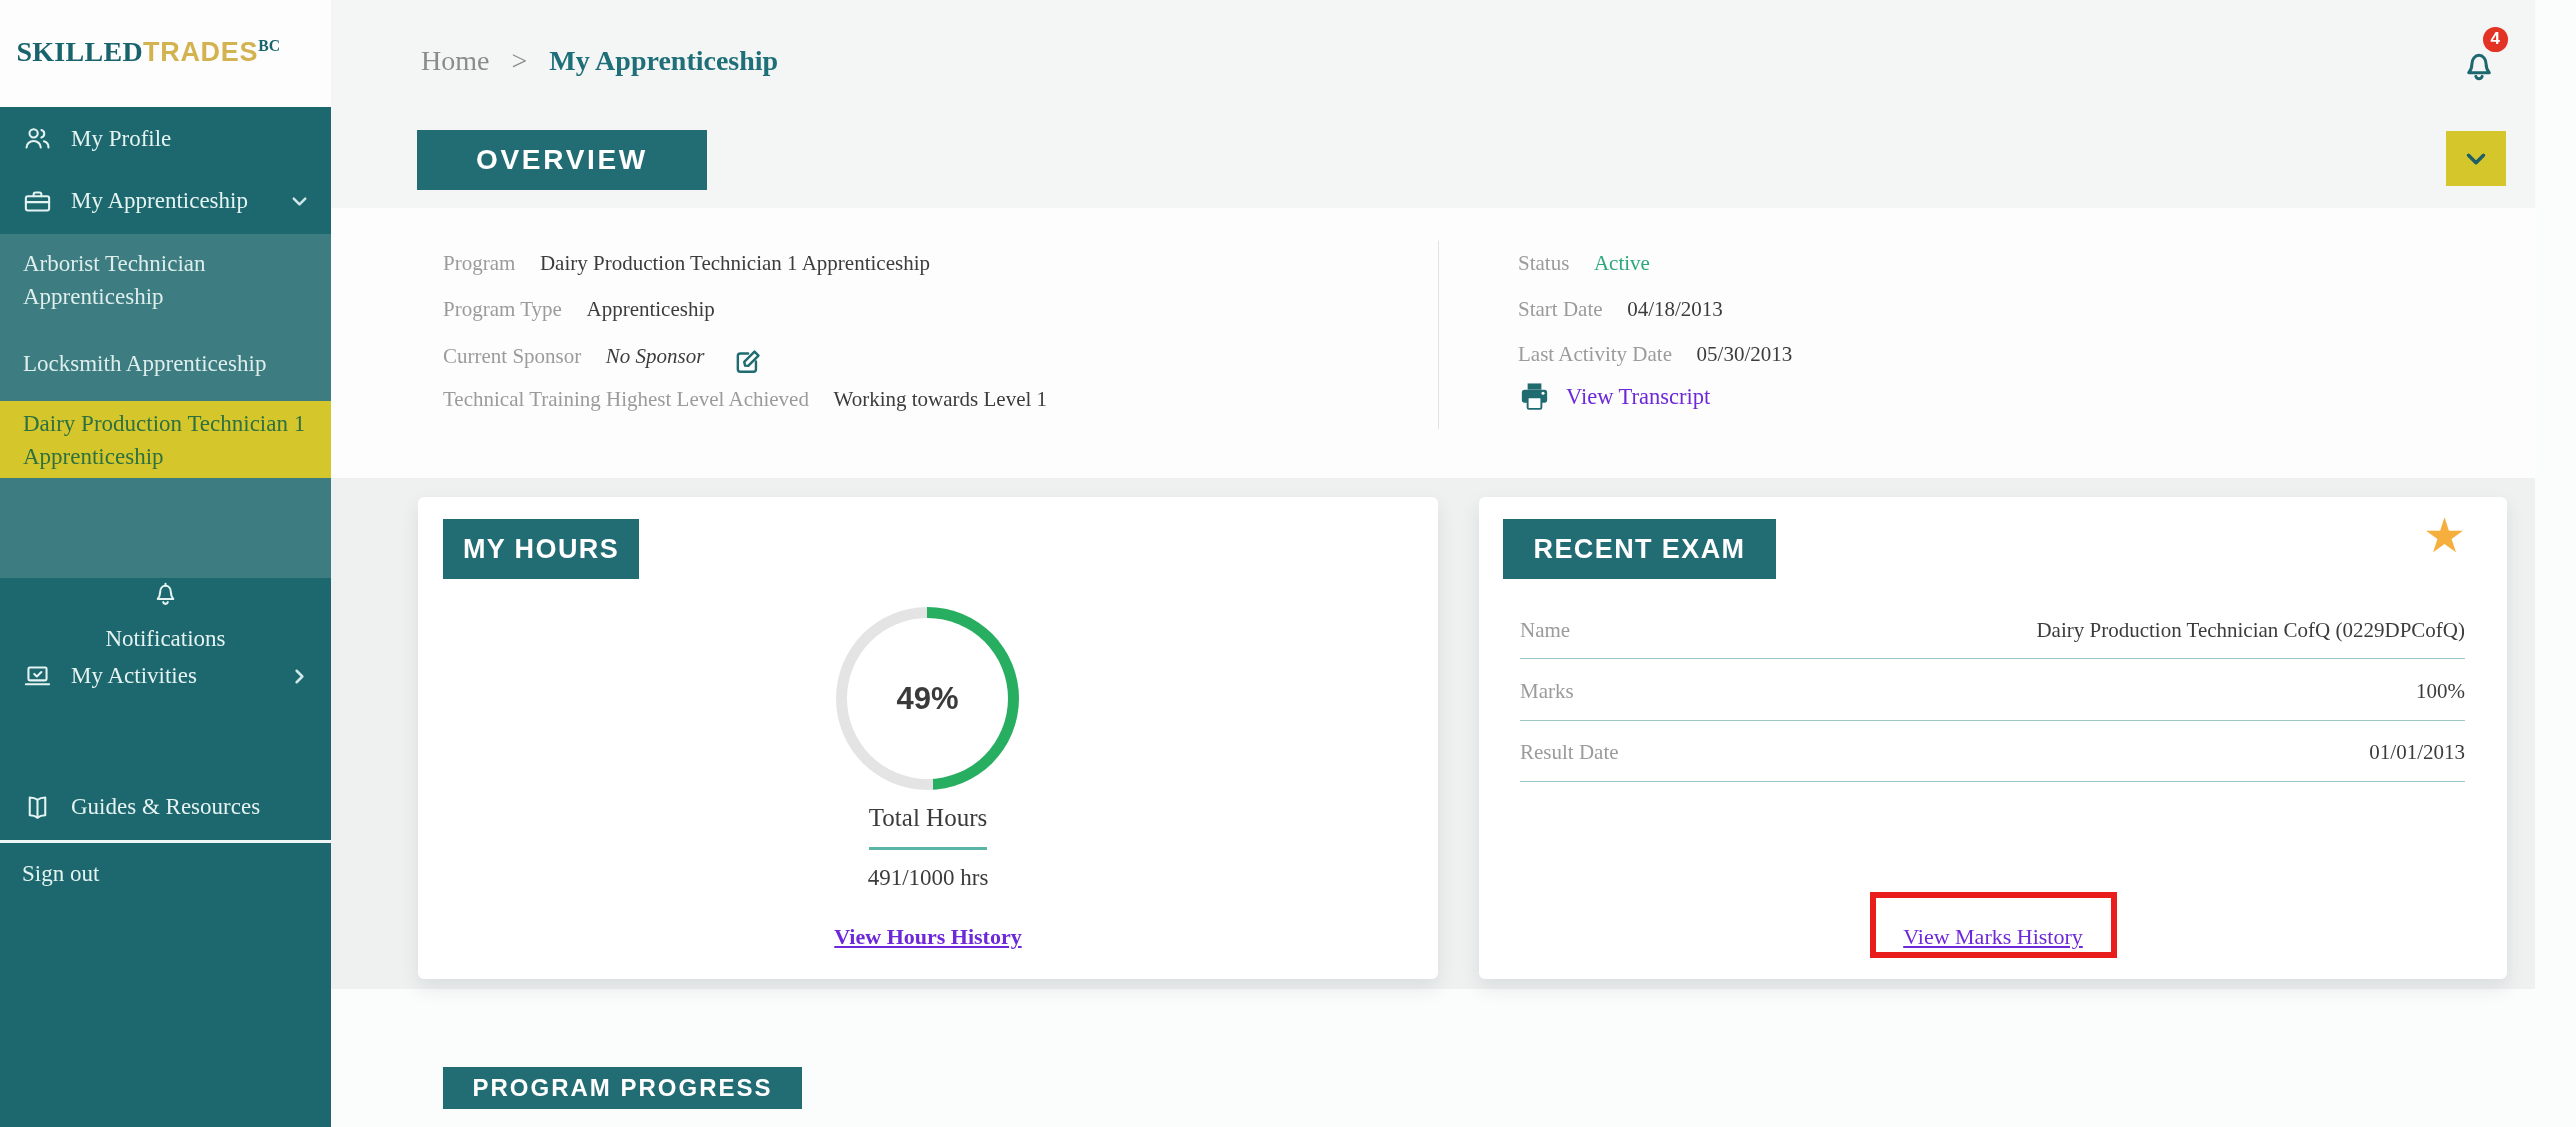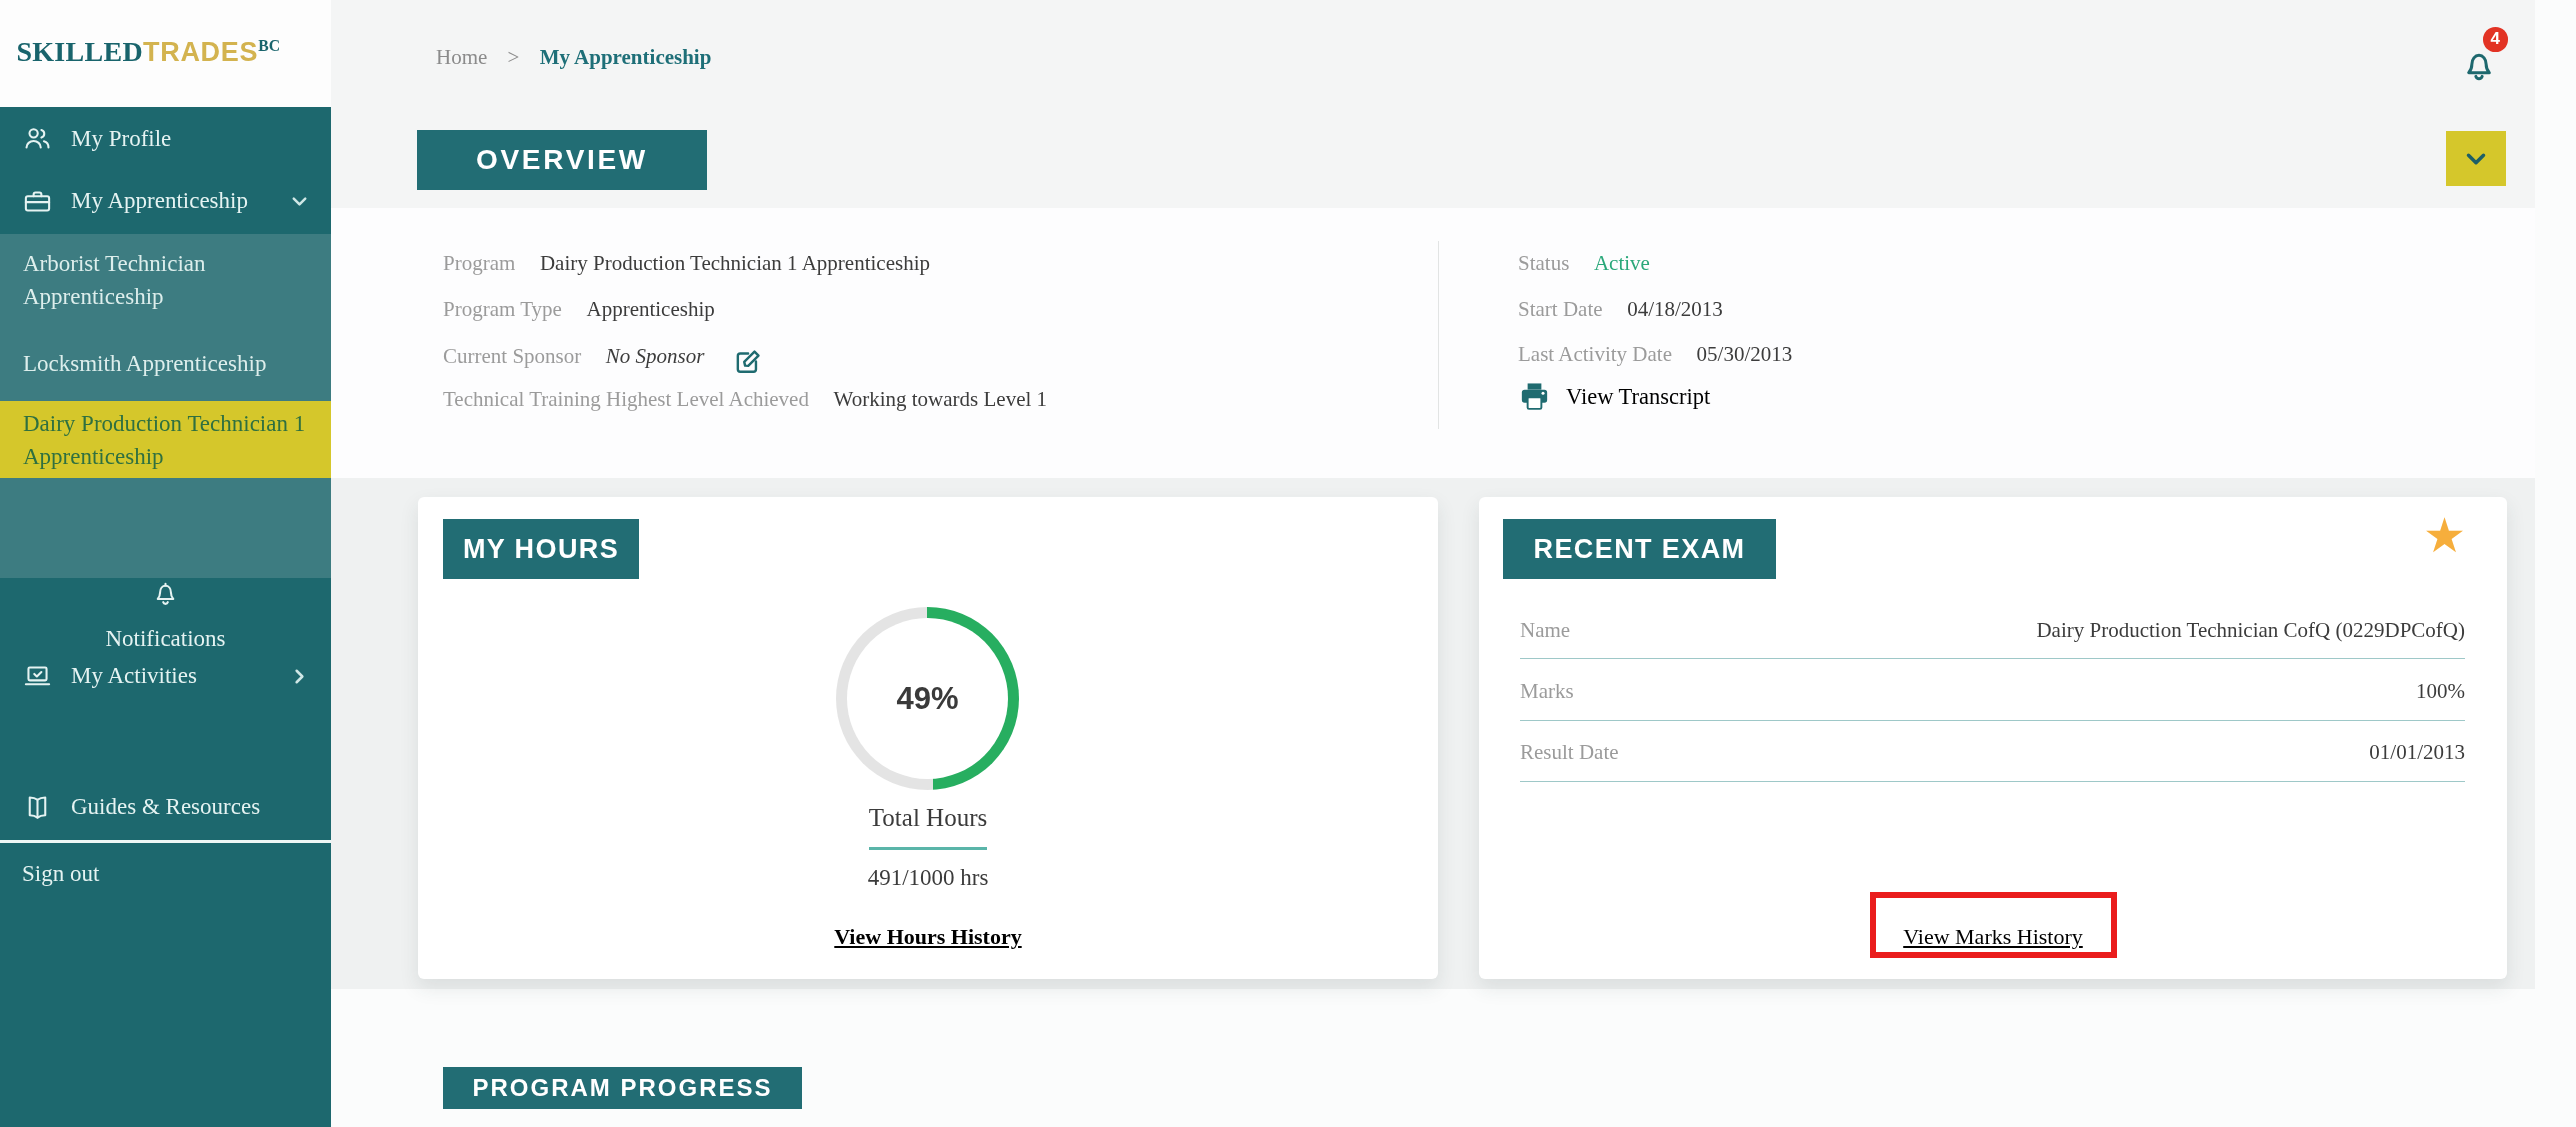--- a/index.html
+++ b/index.html
@@ -23,21 +23,21 @@
   .sub-wrap{position:absolute;left:0;top:234px;width:331px;height:344px;background:#3d7c81;}
   .sub-item{position:absolute;left:0;width:331px;box-sizing:border-box;padding:0 23px;display:flex;align-items:center;
             color:#ddeeec;font-size:23px;line-height:33px;cursor:pointer;}
   .sub-item.active{background:#d5c72b;color:#2f7040;}
   .ic{width:31px;height:31px;flex:none;}
   .ic path,.ic rect,.ic circle{stroke:currentColor;fill:none;stroke-width:1.6;stroke-linecap:round;stroke-linejoin:round;}
   .chev{position:absolute;right:20.5px;width:23px;height:23px;}
   .chev path{stroke:#cfe7e6;fill:none;stroke-width:2.6;stroke-linecap:round;stroke-linejoin:round;}
   .side-div{position:absolute;left:0;top:840px;width:331px;height:2.7px;background:#eef7f6;}
   
-  .crumb{position:absolute;left:436px;top:45px;font-size:21px;white-space:nowrap;}
+  .crumb{position:absolute;left:421px;top:45px;font-size:28px;white-space:nowrap;}
   .crumb .home{color:#8b8b8b;cursor:pointer;}
   .crumb .sep{color:#8b8b8b;margin:0 15px;}
   .crumb .cur{color:#1e6f78;font-weight:700;}
   .bellwrap{position:absolute;left:2457px;top:27px;width:68px;height:66px;cursor:pointer;}
   .bell{position:absolute;left:2.7px;top:18px;width:38px;height:38px;}
   .bell path{stroke:#1d686e;fill:none;stroke-width:1.9;stroke-linecap:round;stroke-linejoin:round;}
   .badge{position:absolute;left:26px;top:0;width:24.6px;height:24.6px;border-radius:50%;background:#e23324;
          color:#fff;font-family:"Liberation Sans",sans-serif;font-size:17px;font-weight:700;
          display:flex;align-items:center;justify-content:center;}
   
@@ -52,21 +52,21 @@
   .collapse-btn svg{width:30px;height:30px;}
   .collapse-btn path{stroke:#1d5f66;fill:none;stroke-width:2.8;stroke-linecap:round;stroke-linejoin:round;}
   
   .info-row{position:absolute;display:flex;align-items:center;gap:24.6px;font-size:21px;white-space:nowrap;}
   .lbl{color:#9b9b9b;}
   .val{color:#3c3c3c;}
   .vdiv{position:absolute;left:1438px;top:241px;width:1.4px;height:188px;background:#e2e4e4;}
   .status-active{color:#2aa87a;}
   .editic{width:29px;height:29px;margin-left:4.1px;transform:translateY(5.5px);cursor:pointer;}
   .editic path{stroke:#1f6b70;fill:none;stroke-width:2;stroke-linecap:round;stroke-linejoin:round;}
-  .link{color:#000000;cursor:pointer;}
+  .link{color:#6d28d9;cursor:pointer;}
   .u{text-decoration:underline;}
   .transcript{position:absolute;left:1518px;top:380px;display:flex;align-items:center;gap:15px;font-size:22.5px;cursor:pointer;}
   .printic{width:33px;height:33px;}
   
   .card{position:absolute;top:497px;height:482px;background:#fff;border-radius:6.1px;
         box-shadow:0 8.2px 19px rgba(40,60,60,.10);}
   .card-hours{left:418px;width:1020px;}
   .card-exam{left:1479px;width:1028px;}
   .donut{position:absolute;left:836px;top:607px;width:183px;height:183px;border-radius:50%;}
   .donut-hole{position:absolute;left:11px;top:11px;width:161px;height:161px;border-radius:50%;background:#fff;

